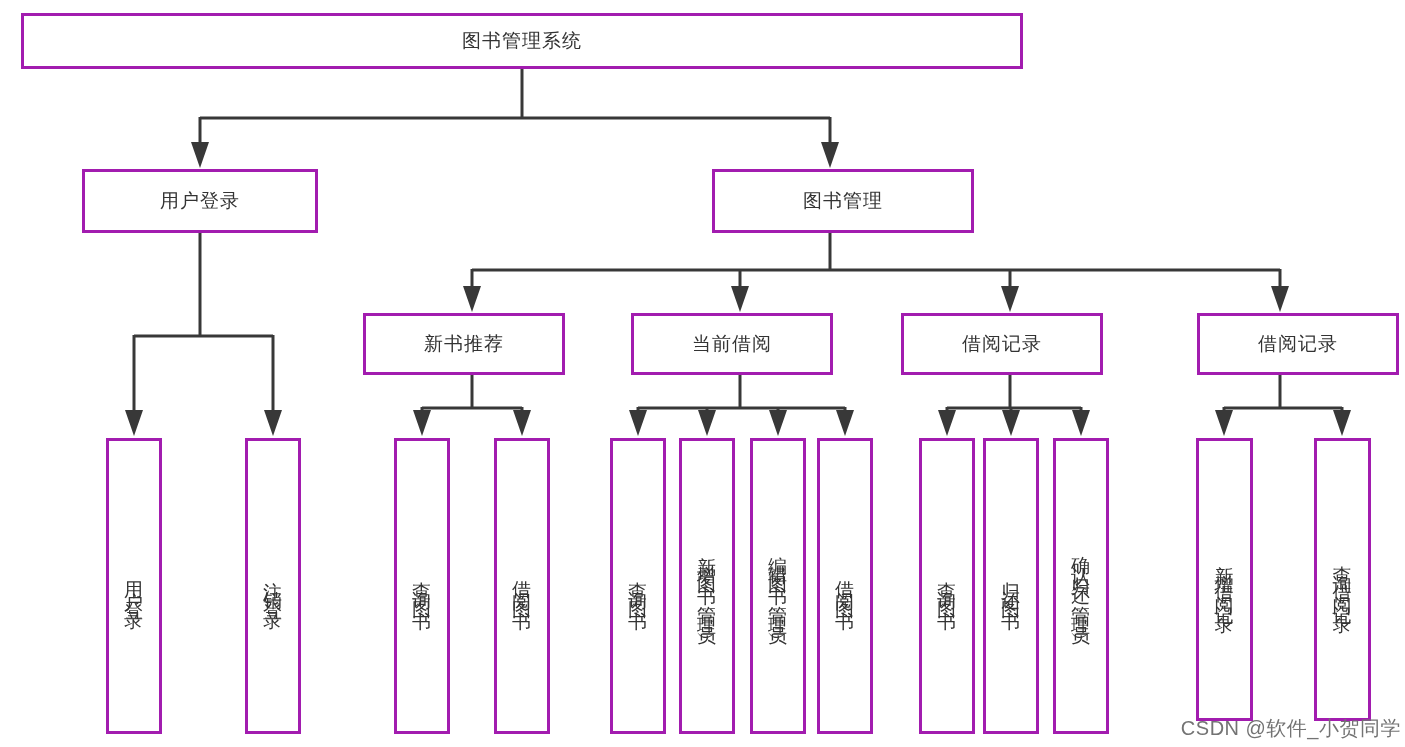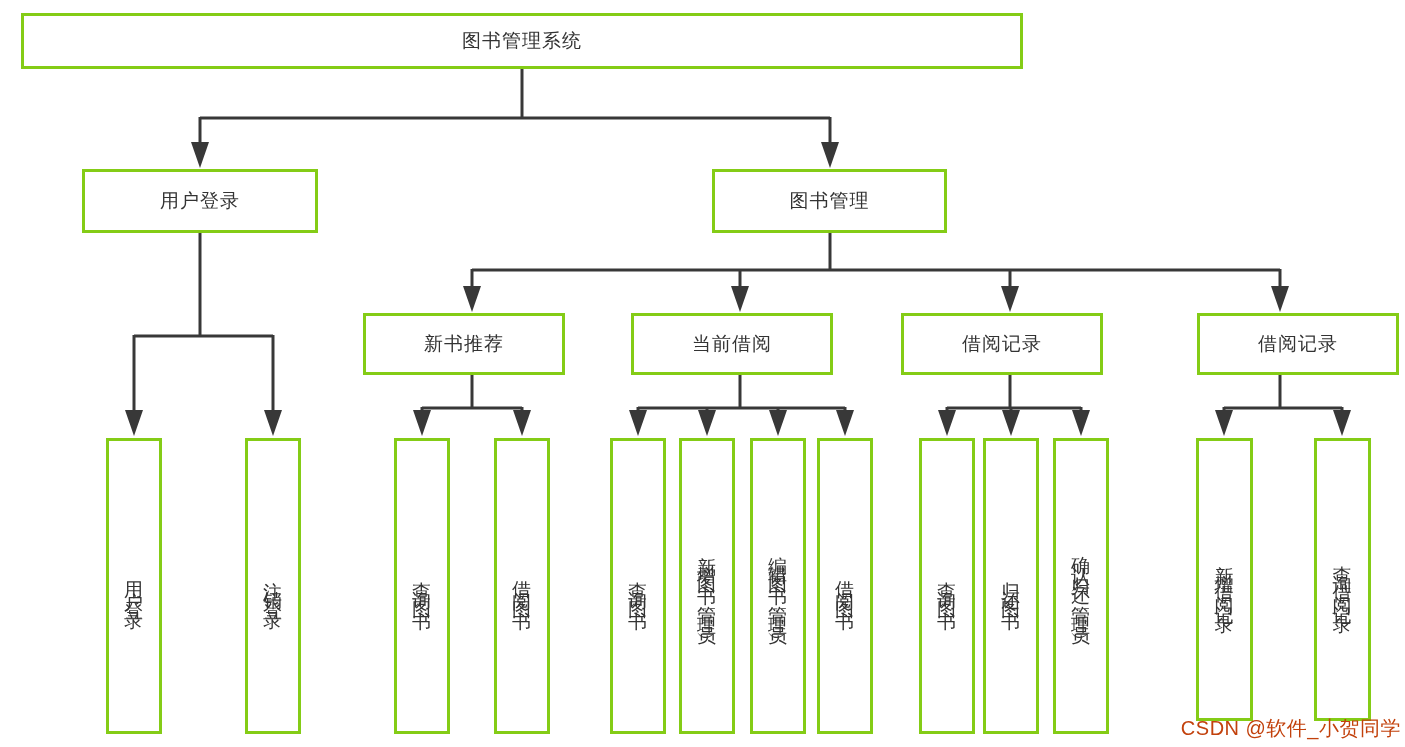--- a/index.html
+++ b/index.html
@@ -20,21 +20,21 @@
     left: 0;
     top: 0;
     width: 1405px;
     height: 747px;
     pointer-events: none;
   }
   .node {
     position: absolute;
     box-sizing: border-box;
     background: #ffffff;
-    border: 3px solid #84cc16;
+    border: 3px solid #a21caf;
     display: flex;
     align-items: center;
     justify-content: center;
     color: #333333;
   }
   .node.h {
     font-size: 19px;
     letter-spacing: 1px;
   }
   .node.v {
@@ -44,21 +44,21 @@
     writing-mode: vertical-rl;
     font-size: 19px;
     letter-spacing: 10px;
     line-height: 1;
     color: #333333;
   }
   
   .n-root      { left: 21px;   top: 13px;  width: 1002px; height: 56px; }
   
   .n-userlogin { left: 82px;   top: 169px; width: 236px;  height: 64px; }
-  .n-bookmgmt  { left: 712px;  top: 169px; width: 235px;  height: 64px; }
+  .n-bookmgmt  { left: 712px;  top: 169px; width: 262px;  height: 64px; }
   
   .n-l3        { top: 313px;   height: 62px; width: 202px; }
   .n-newbook   { left: 363px; }
   .n-bookborrow{ left: 631px; }
   .n-curborrow { left: 901px; }
   .n-borrowrec { left: 1171px; margin-left: 26px; }
   
   .leaf        { top: 438px; width: 56px; height: 296px; }
   .lf-1  { left: 106px; }
   .lf-2  { left: 245px; }
@@ -72,21 +72,21 @@
   .lf-10 { left: 983px; }
   .lf-11 { left: 1053px; }
   .lf-12 { left: 1196px; width: 57px; height: 283px; }
   .lf-13 { left: 1314px; width: 57px; height: 283px; }
 
   .watermark {
     position: absolute;
     right: 4px;
     bottom: 5px;
     font-size: 20px;
-    color: #c2410c;
+    color: #737373;
     letter-spacing: 0.5px;
     white-space: nowrap;
     z-index: 5;
   }
 </style>
 </head>
 <body>
 
 <div class="stage">
 

